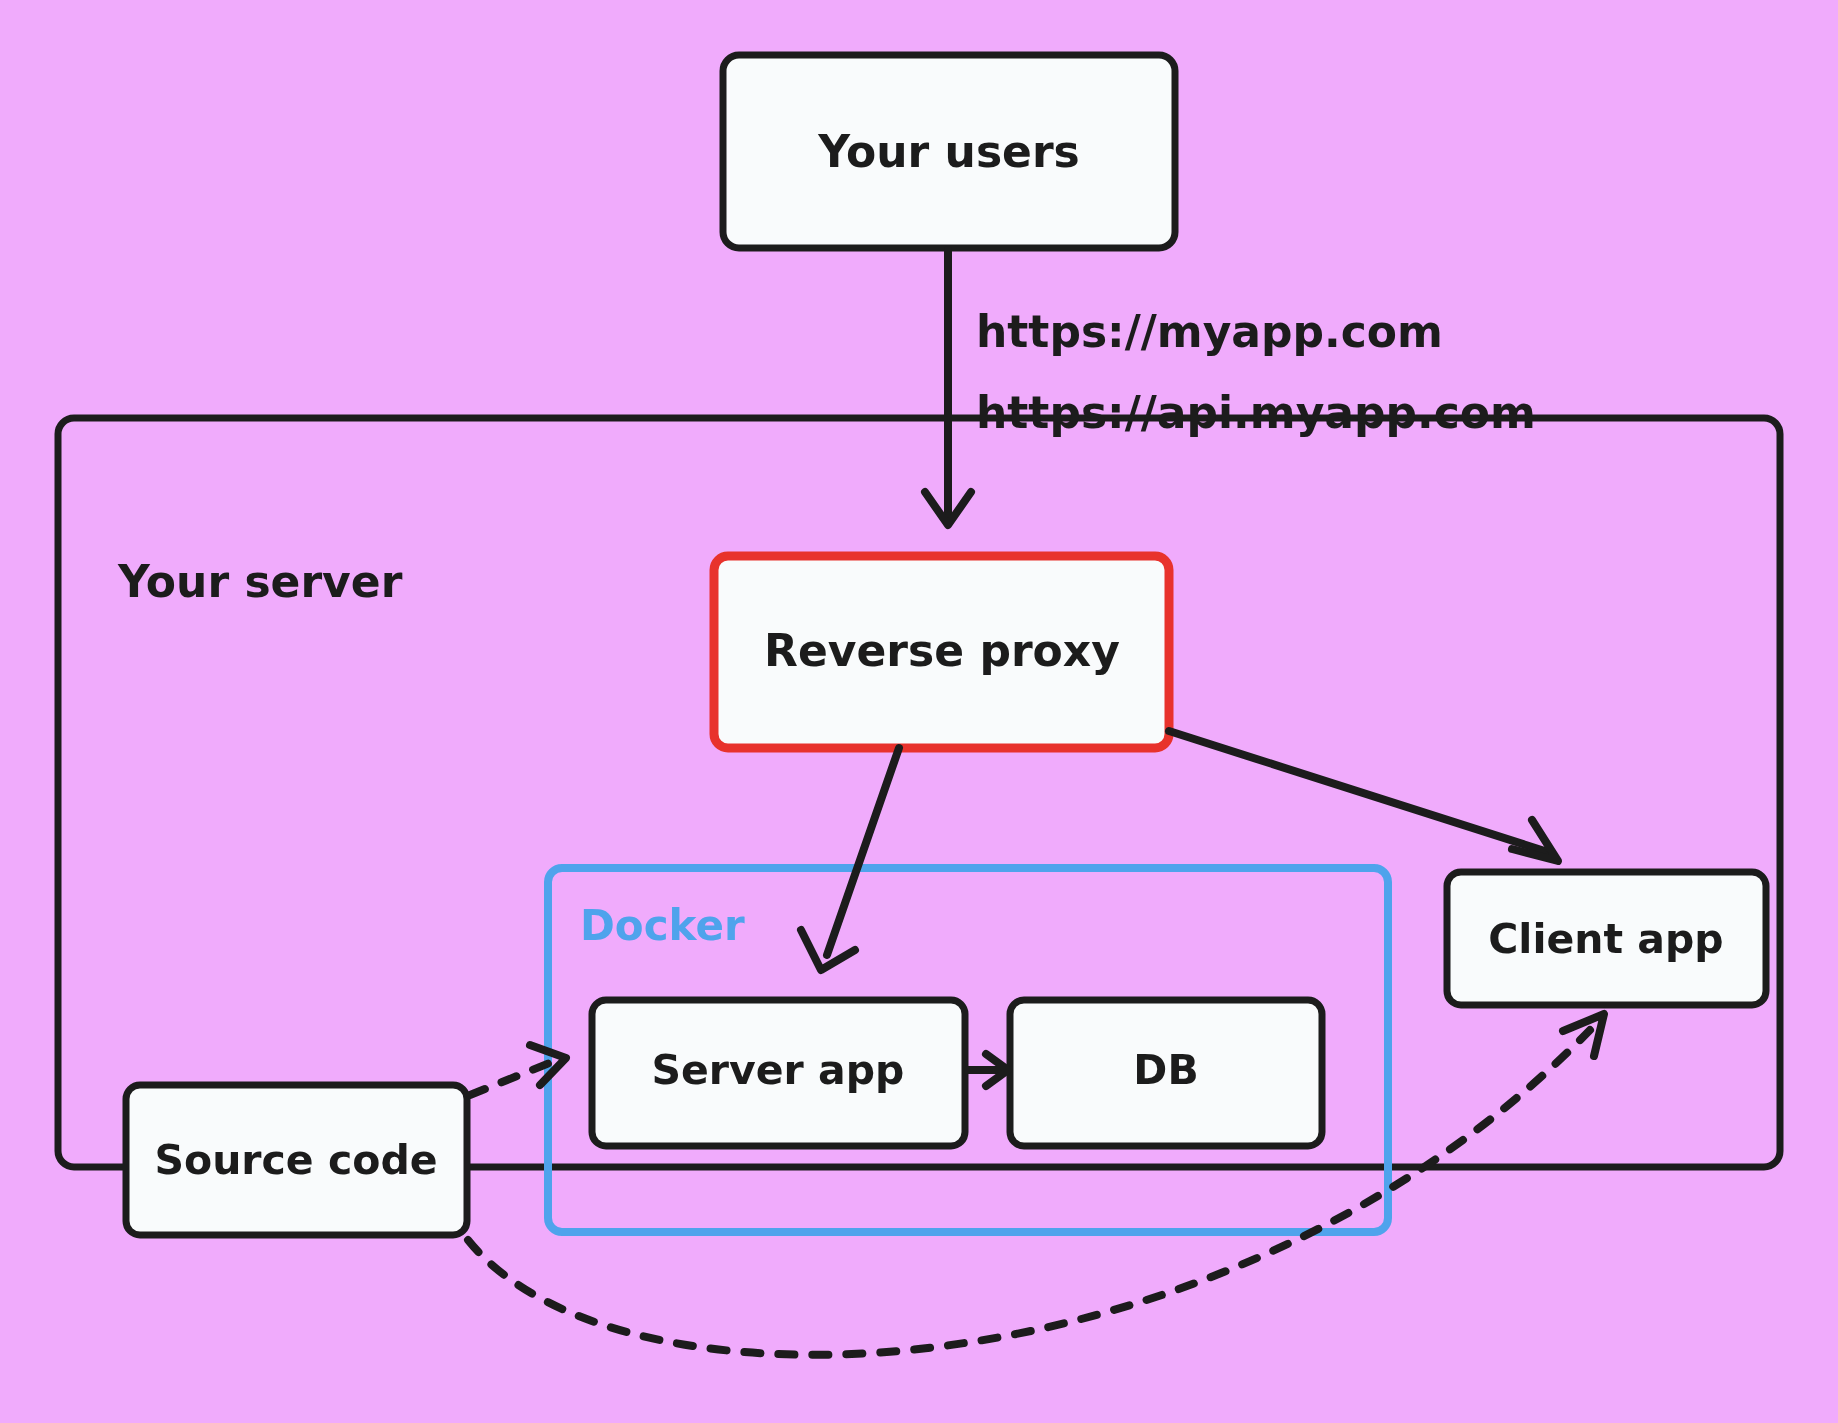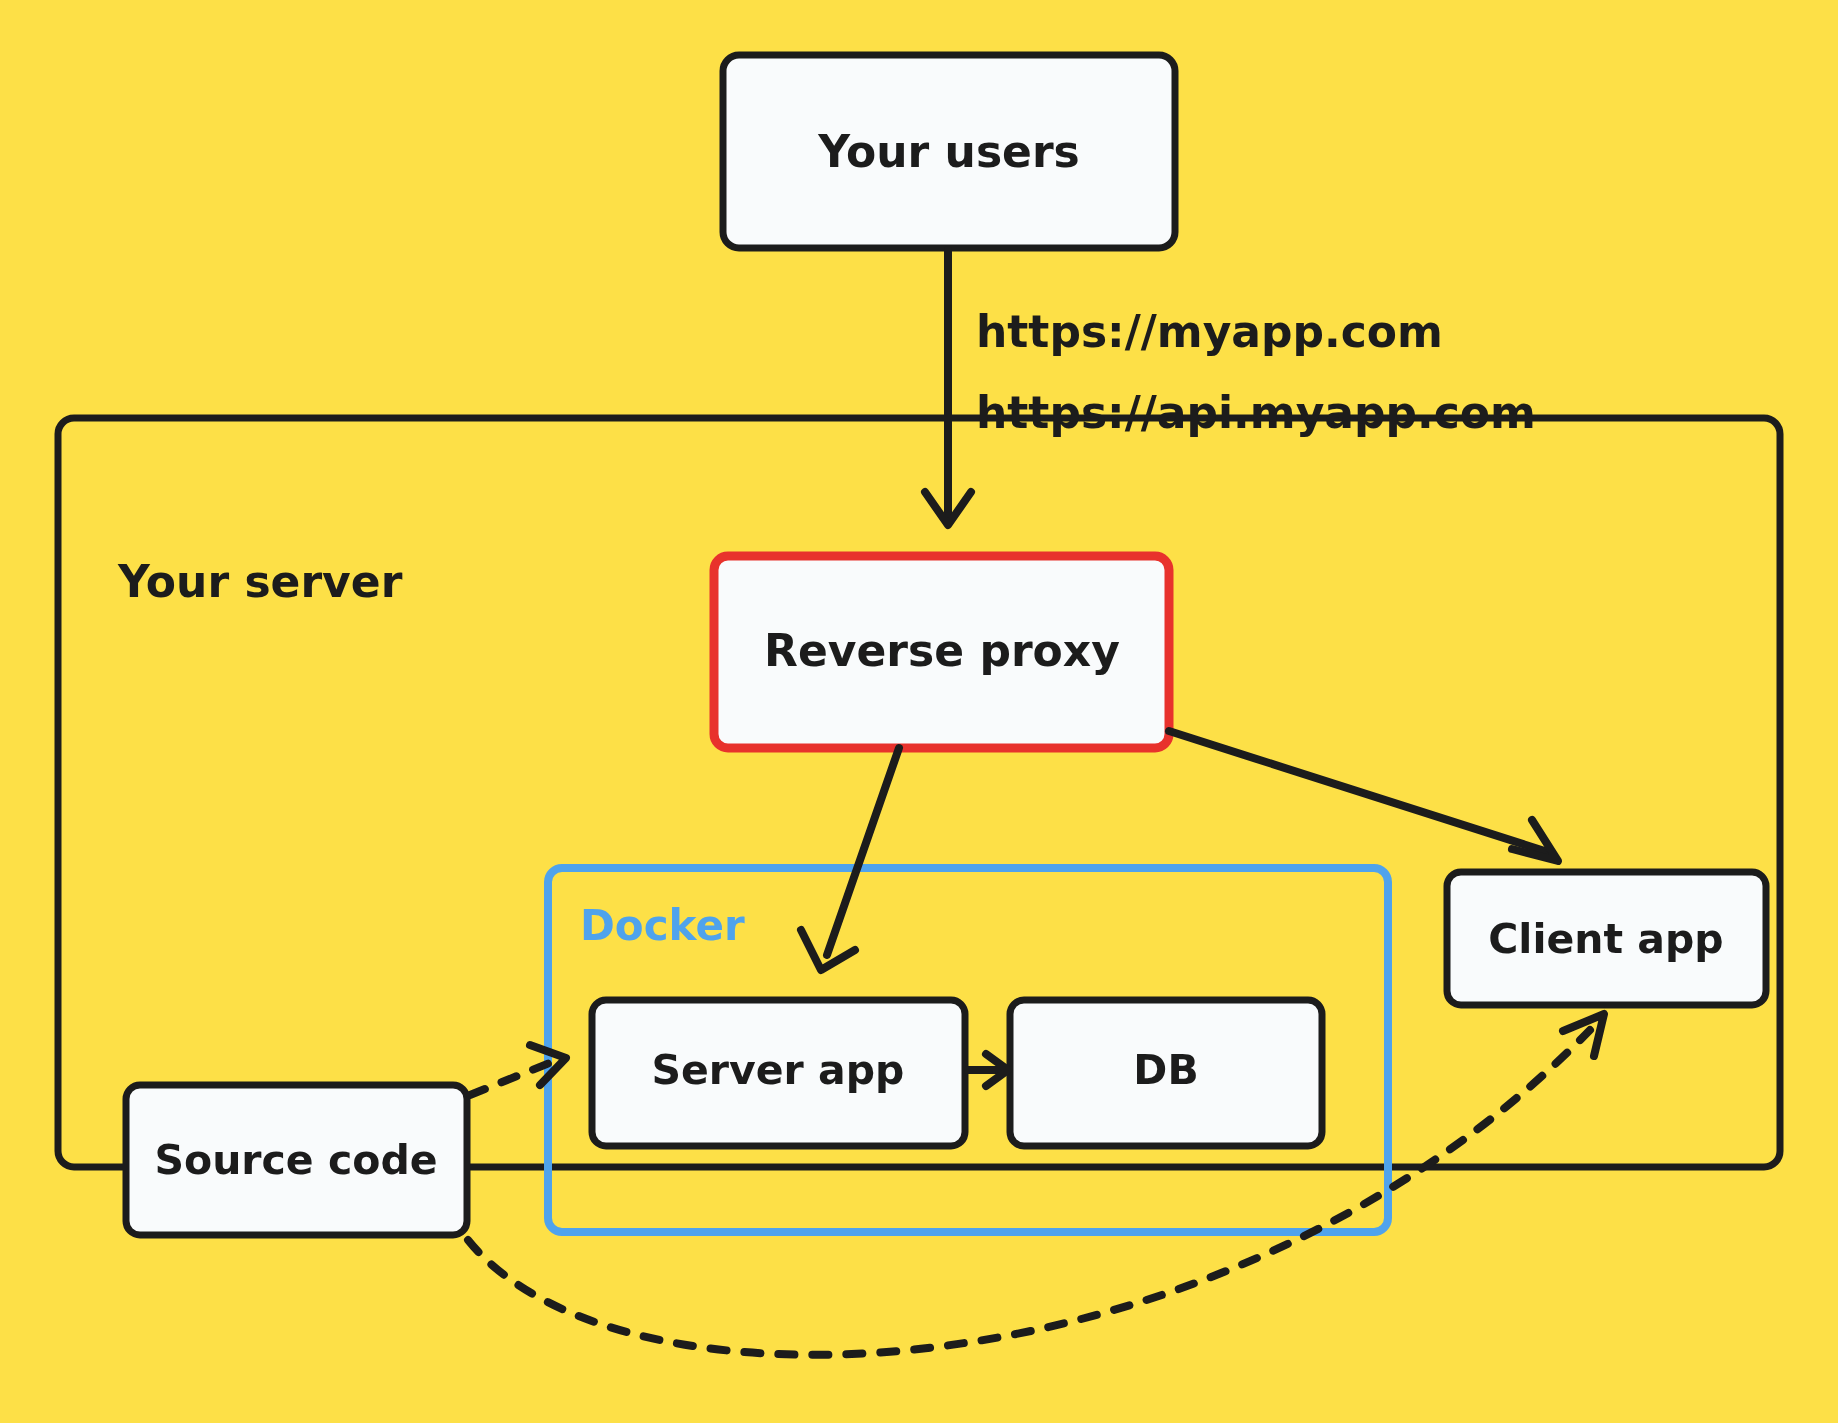--- a/index.html
+++ b/index.html
@@ -7,21 +7,21 @@
     padding: 0;
     background: #f7f9fb;
   }
   body {
     font-family: "DejaVu Sans", sans-serif;
   }
   #canvas {
     position: relative;
     width: 1838px;
     height: 1423px;
-    background: #fde047;
+    background: #f0abfc;
     overflow: hidden;
   }
   svg.layer {
     position: absolute;
     left: 0;
     top: 0;
     width: 1838px;
     height: 1423px;
   }
   .node-label {

